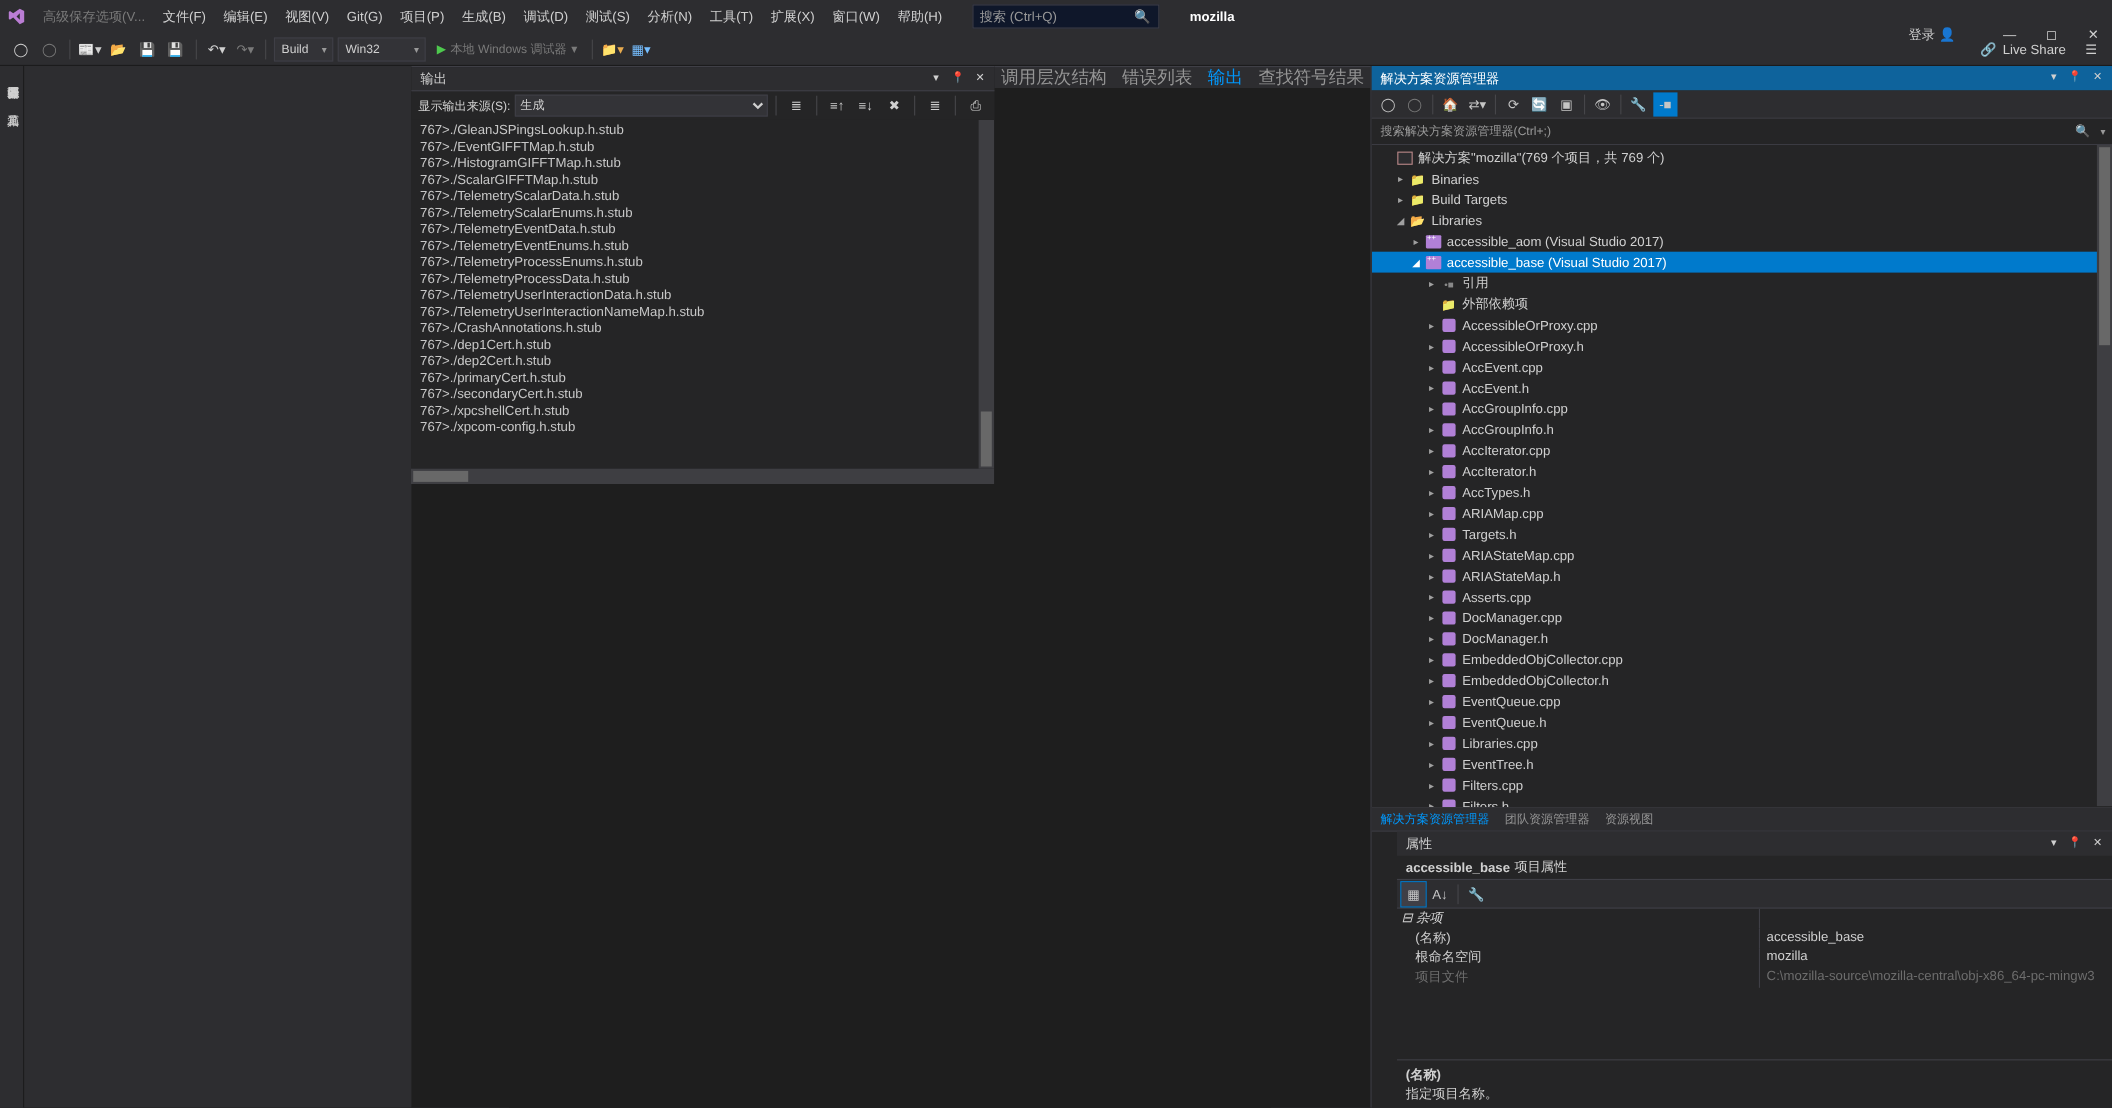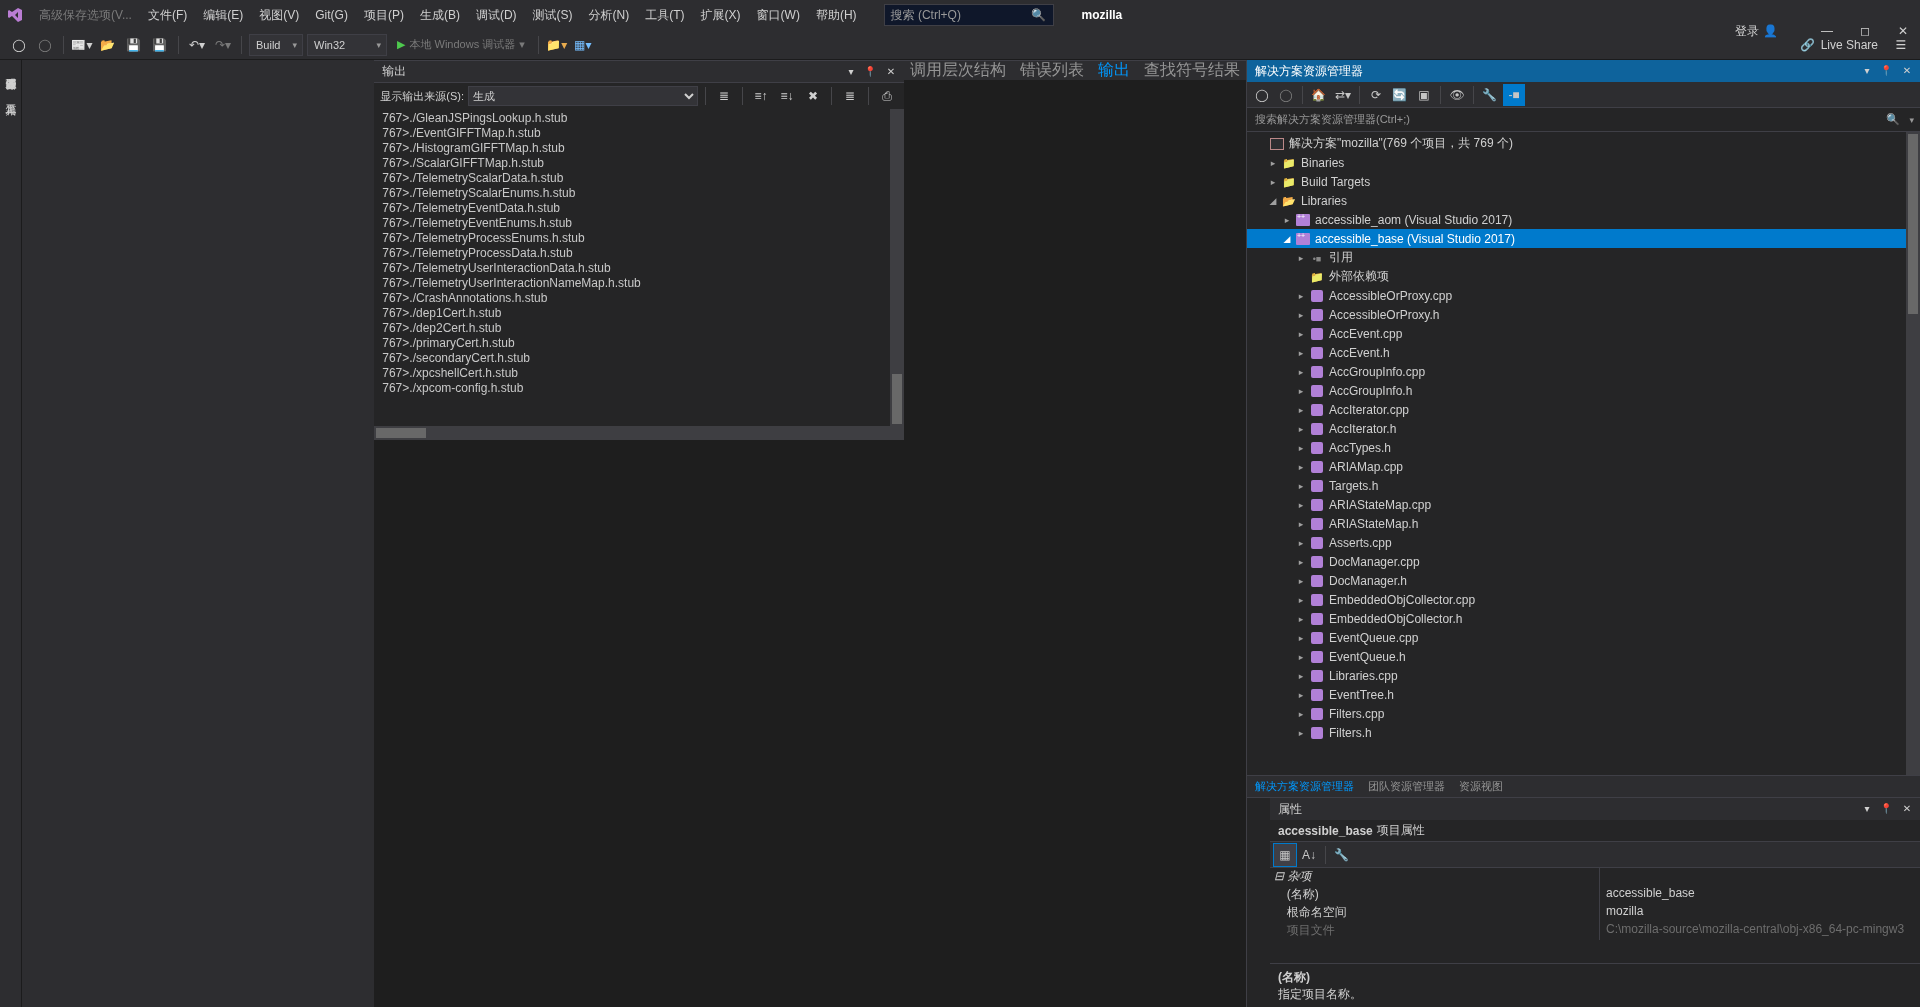--- a/index.html
+++ b/index.html
@@ -73,21 +73,21 @@
 .proj-ico::after{ content:"++"; position:absolute; font-size:7px; color:#fff; top:-1px; left:1px; }
 .cpp-ico { width:12px; height:12px; background:#b180d7; border-radius:2px; }
 .ref-ico::before { content:"•■"; font-size:9px; color:#888; }
 .sln-ico { width:14px; height:12px; border:1px solid #b88; background:#2d2d30; }
 .lib-open::before { content:"📂"; font-size:11px; }
 
 .sln-bottom-tabs { height:22px; background:#2d2d30; border-top:1px solid #3f3f46; display:flex; align-items:center; gap:14px; padding:0 8px; }
 .sln-bottom-tabs span { color:#959595; font-size:11px; }
 .sln-bottom-tabs span.active { color:#0097fb; }
 
-.props { height:210px; background:#252526; border-top:1px solid #3f3f46; display:flex; flex-direction:column;padding-left:23px; }
+.props { height:252px; background:#252526; border-top:1px solid #3f3f46; display:flex; flex-direction:column;padding-left:23px; }
 .props-title { height:22px; background:#2d2d30; color:#d0d0d0; display:flex; align-items:center; padding:0 8px; position:relative; }
 .props-obj { height:22px; background:#252526; color:#d0d0d0; padding:0 8px; display:flex; align-items:center; border-bottom:1px solid #3f3f46; }
 .props-obj b { font-weight:bold; margin-right:4px; }
 .props-toolbar { height:26px; background:#2d2d30; display:flex; align-items:center; padding:0 4px; gap:2px; border-bottom:1px solid #3f3f46; }
 .props-toolbar .pt { width:22px; height:22px; display:flex; align-items:center; justify-content:center; color:#c5c5c5; }
 .props-toolbar .pt.active { background:#3f3f46; outline:1px solid #007acc; }
 .props-grid { flex:1; overflow:hidden; }
 .prow { display:flex; height:18px; }
 .prow .k { width:330px; padding-left:10px; color:#d0d0d0; border-right:1px solid #3f3f46; }
 .prow .v { flex:1; padding-left:6px; color:#d0d0d0; overflow:hidden; text-overflow:ellipsis; }

